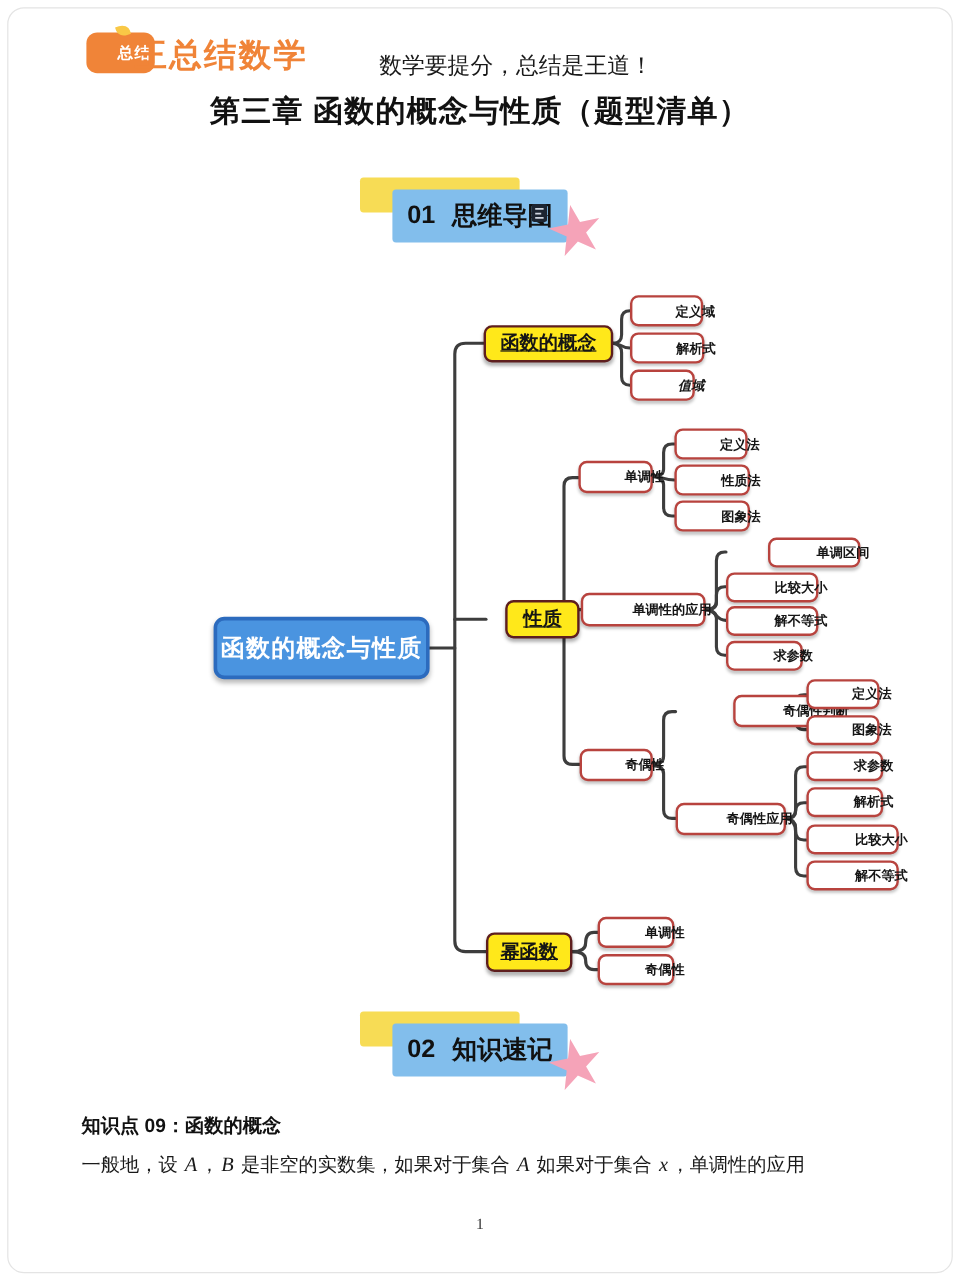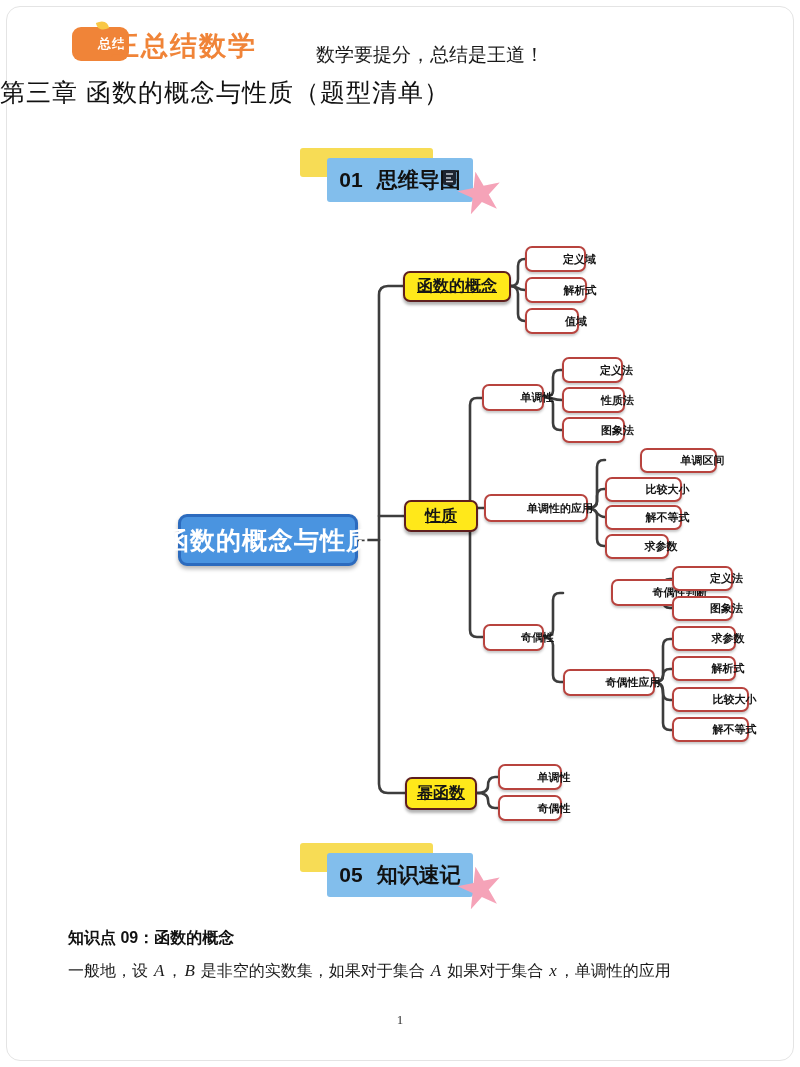--- a/index.html
+++ b/index.html
@@ -12,42 +12,42 @@
   
   .logo-icon{position:absolute;left:72px;top:27px;width:34px;height:34px;
     background:var(--brand-orange);border-radius:9px;color:#fff;font-weight:bold;font-size:13px;
     display:flex;align-items:center;justify-content:center;letter-spacing:1px;padding-left:23px;}
   .logo-spark{position:absolute;left:97px;top:21px;width:11px;height:9px;background:#F9C846;
     border-radius:0 70% 0 70%;transform:rotate(-18deg);}
   .brand{position:absolute;left:112px;top:28px;font-size:27px;font-weight:bold;
     color:var(--brand-orange);letter-spacing:2px;}
   .tagline{position:absolute;left:160px;top:42px;width:540px;text-align:center;
     font-family:"Liberation Serif",serif;font-size:19px;color:#1a1a1a;}
-  .doc-title{position:absolute;left:0;top:76px;width:100%;
-    font-size:25px;font-weight:normal;color:#111;letter-spacing:1px;}
+  .doc-title{position:absolute;left:0;top:76px;width:100%;text-align:center;
+    font-size:25px;font-weight:bold;color:#111;letter-spacing:1px;}
 
   
   .badge{position:absolute;width:212px;height:78px;}
   .badge-underlay{position:absolute;left:0;top:0;width:133px;height:29px;
     background:var(--accent-yellow);border-radius:3px;}
   .badge-blue{position:absolute;left:27px;top:10px;width:146px;height:44px;
     background:var(--badge-blue);border-radius:3px;display:flex;align-items:center;
     justify-content:center;gap:14px;font-size:21px;font-weight:bold;color:#111;z-index:2;}
   .badge-star{position:absolute;left:155px;top:22px;width:48px;height:48px;z-index:3;
     color:var(--star-pink);font-size:56px;line-height:46px;text-align:center;
     transform:rotate(-12deg);font-family:"DejaVu Sans",sans-serif;}
   .badge-stamp{position:absolute;left:143px;top:22px;z-index:4;}
 
   
   .connectors{position:absolute;left:0;top:0;}
   .connectors path{stroke:var(--connector-gray);stroke-width:2.6;fill:none;stroke-linecap:round;}
   .node{position:absolute;box-sizing:border-box;display:flex;align-items:center;
     justify-content:center;font-weight:bold;white-space:nowrap;z-index:2;}
   .node-blue{background:var(--node-blue);border:3px solid var(--node-blue-border);border-radius:9px;
-    color:#fff;font-size:25px;letter-spacing:1px;box-shadow:0 3px 4px rgba(0,0,0,.28);}
+    color:#fff;font-size:20px;letter-spacing:1px;box-shadow:0 3px 4px rgba(0,0,0,.28);}
   .node-yellow{background:var(--node-yellow);border:2.5px solid var(--node-yellow-border);
     border-radius:7px;color:#151515;font-size:16px;box-shadow:0 2.5px 3px rgba(0,0,0,.3);text-decoration:underline;}
   .node-red{background:#fff;border:2.5px solid var(--node-red-border);border-radius:7px;
     color:#151515;font-size:11px;box-shadow:0 2px 2.5px rgba(0,0,0,.22);padding-left:48px;}
 
   
   .kp-heading{position:absolute;left:68px;top:928px;font-size:16px;font-weight:bold;color:#111;}
   .kp-para{position:absolute;left:68px;top:957px;width:680px;font-family:"Liberation Serif",serif;
     font-size:16px;color:#1a1a1a;line-height:1.65;}
   .kp-para .var{font-style:italic;font-size:17px;padding:0 2px;}
@@ -117,23 +117,23 @@
 
   <path d="M 477 793 Q 488 793 488 786 Q 488 777 495 777 L 498 777"></path>
   <path d="M 477 793 Q 488 793 488 800 Q 488 808 495 808 L 498 808"></path>
 </svg>
 
 <div class="node node-blue" style="left:178px;top:514px;width:180px;height:52px;">函数的概念与性质</div>
 
 <div class="node node-yellow" style="left:403px;top:271px;width:108px;height:31px;">函数的概念</div>
 <div class="node node-red" style="left:525px;top:246px;width:61px;height:26px;">定义域</div>
 <div class="node node-red" style="left:525px;top:277px;width:62px;height:26px;">解析式</div>
-<div class="node node-red" style="left:525px;top:308px;width:54px;height:26px;">值域</div>
+<div class="node node-red" style="left:525px;top:308px;width:54px;height:26px;font-style:italic;">值域</div>
 
-<div class="node node-yellow" style="left:404px;top:500px;width:74px;height:32px;">性质</div>
+<div class="node node-yellow" style="left:421px;top:500px;width:62px;height:32px;">性质</div>
 
 <div class="node node-red" style="left:482px;top:384px;width:62px;height:27px;">单调性</div>
 <div class="node node-red" style="left:562px;top:357px;width:61px;height:26px;">定义法</div>
 <div class="node node-red" style="left:562px;top:387px;width:63px;height:26px;">性质法</div>
 <div class="node node-red" style="left:562px;top:417px;width:63px;height:26px;">图象法</div>
 
 <div class="node node-red" style="left:484px;top:494px;width:104px;height:28px;">单调性的应用</div>
 <div class="node node-red" style="left:605px;top:448px;width:77px;height:25px;margin-left:35px;">单调区间</div>
 <div class="node node-red" style="left:605px;top:477px;width:77px;height:25px;">比较大小</div>
 <div class="node node-red" style="left:605px;top:505px;width:77px;height:25px;">解不等式</div>
@@ -150,21 +150,21 @@
 <div class="node node-red" style="left:672px;top:687px;width:77px;height:25px;">比较大小</div>
 <div class="node node-red" style="left:672px;top:717px;width:77px;height:25px;">解不等式</div>
 
 <div class="node node-yellow" style="left:405px;top:777px;width:72px;height:33px;">幂函数</div>
 <div class="node node-red" style="left:498px;top:764px;width:64px;height:26px;">单调性</div>
 <div class="node node-red" style="left:498px;top:795px;width:64px;height:26px;">奇偶性</div>
 
 <div class="badge" style="left:300px;top:843px;">
   <div class="badge-underlay"></div>
   <div class="badge-blue">
-    <span>05</span>
+    <span>02</span>
     <span>知识速记</span>
   </div>
   <span class="badge-star">★</span>
 </div>
 
 <div class="kp-heading">知识点 09：函数的概念</div>
 <div class="kp-para">
   <span>一般地，设 </span><span class="var">A</span><span>，</span><span class="var">B</span><span> 是非空的实数集，如果对于集合 </span><span class="var">A</span><span> 如果对于集合 </span><span class="var">x</span><span>，单调性的应用</span>
 </div>
 

